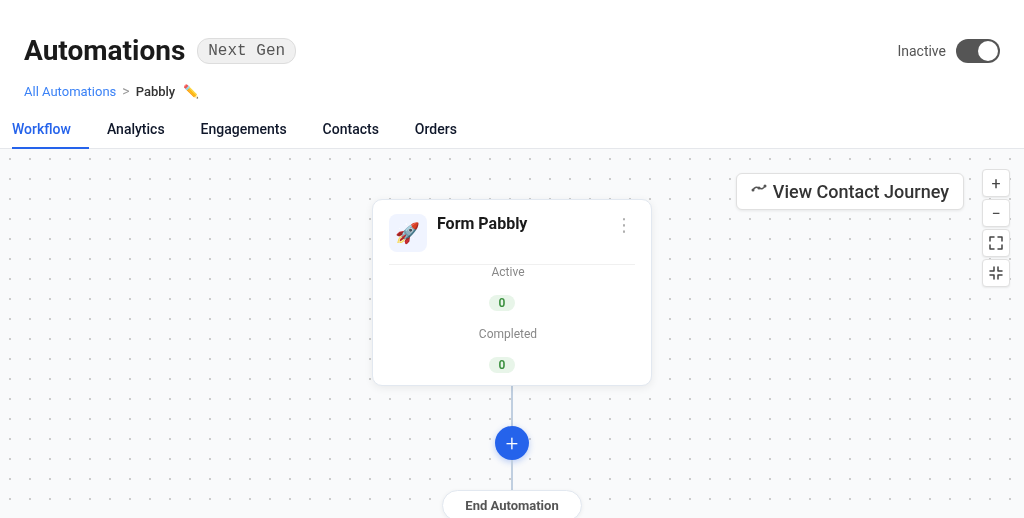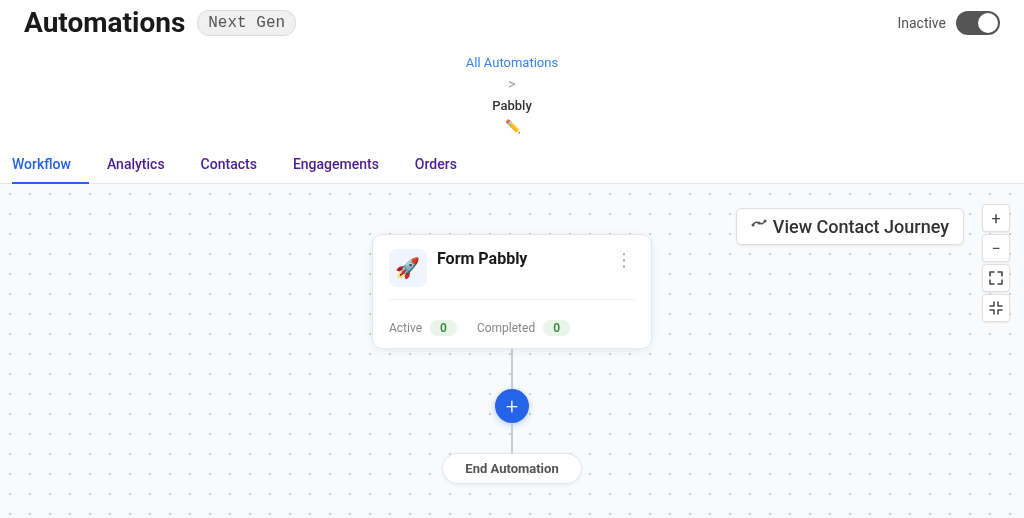--- a/index.html
+++ b/index.html
@@ -8,21 +8,21 @@
       background: #fff;
       color: #222;
       width: 1024px;
       height: 518px;
       overflow: hidden;
     }
 
     .header {
       display: flex;
       justify-content: space-between;
-      padding: 6px 24px 10px 24px;
+      padding: 34px 24px 10px 24px;
       border-bottom: none;
     }
 
     .header-left {
       display: flex;
       align-items: center;
       gap: 12px;
     }
 
     .page-title {
@@ -73,21 +73,20 @@
       right: 2px;
       transition: right 0.2s;
     }
 
     .breadcrumb {
       display: flex;
       align-items: center;
       gap: 6px;
       padding: 6px 24px 12px 24px;
       font-size: 13px;
-      flex-direction: column;
     }
 
     .breadcrumb-link {
       color: #3b82f6;
       cursor: pointer;
       text-decoration: none;
     }
 
     .breadcrumb-sep {
       color: #999;
@@ -111,21 +110,21 @@
       align-items: center;
       padding: 0 12px;
       border-bottom: 1px solid #e5e7eb;
       gap: 0;
     }
 
     .tab {
       padding: 10px 18px;
       font-size: 14px;
       cursor: pointer;
-      color: #4c1d95;
+      color: #0f172a;
       border-bottom: 2px solid transparent;
       margin-bottom: -1px;
       font-weight: 500;
     }
 
     .tab.active {
       color: #2563eb;
       border-bottom: 2px solid #2563eb;
     }
 
@@ -246,24 +245,25 @@
     .trigger-menu {
       color: #aaa;
       cursor: pointer;
       font-size: 18px;
       padding: 0 2px;
     }
 
     .trigger-stats {
       display: flex;
       align-items: center;
-      gap: 0;
+      gap: 16px;
       margin-top: 12px;
       border-top: 1px solid #f0f0f0;
-      padding-top: 20px;
+      padding-top: 0;
+      flex-direction: column;
     }
 
     .stat-label {
       font-size: 12px;
       color: #888;
       margin-right: 8px;
     }
 
     .stat-badge {
       background: #e8f5e9;
@@ -340,24 +340,24 @@
 </div>
 
 <div class="tabs">
   <div class="tab active">
     <span>Workflow</span>
   </div>
   <div class="tab">
     <span>Analytics</span>
   </div>
   <div class="tab">
+    <span>Engagements</span>
+  </div>
+  <div class="tab">
     <span>Contacts</span>
-  </div>
-  <div class="tab">
-    <span>Engagements</span>
   </div>
   <div class="tab">
     <span>Orders</span>
   </div>
 </div>
 
 <div class="canvas-area">
 
   <div class="view-contact-journey">
     <span class="journey-icon">

